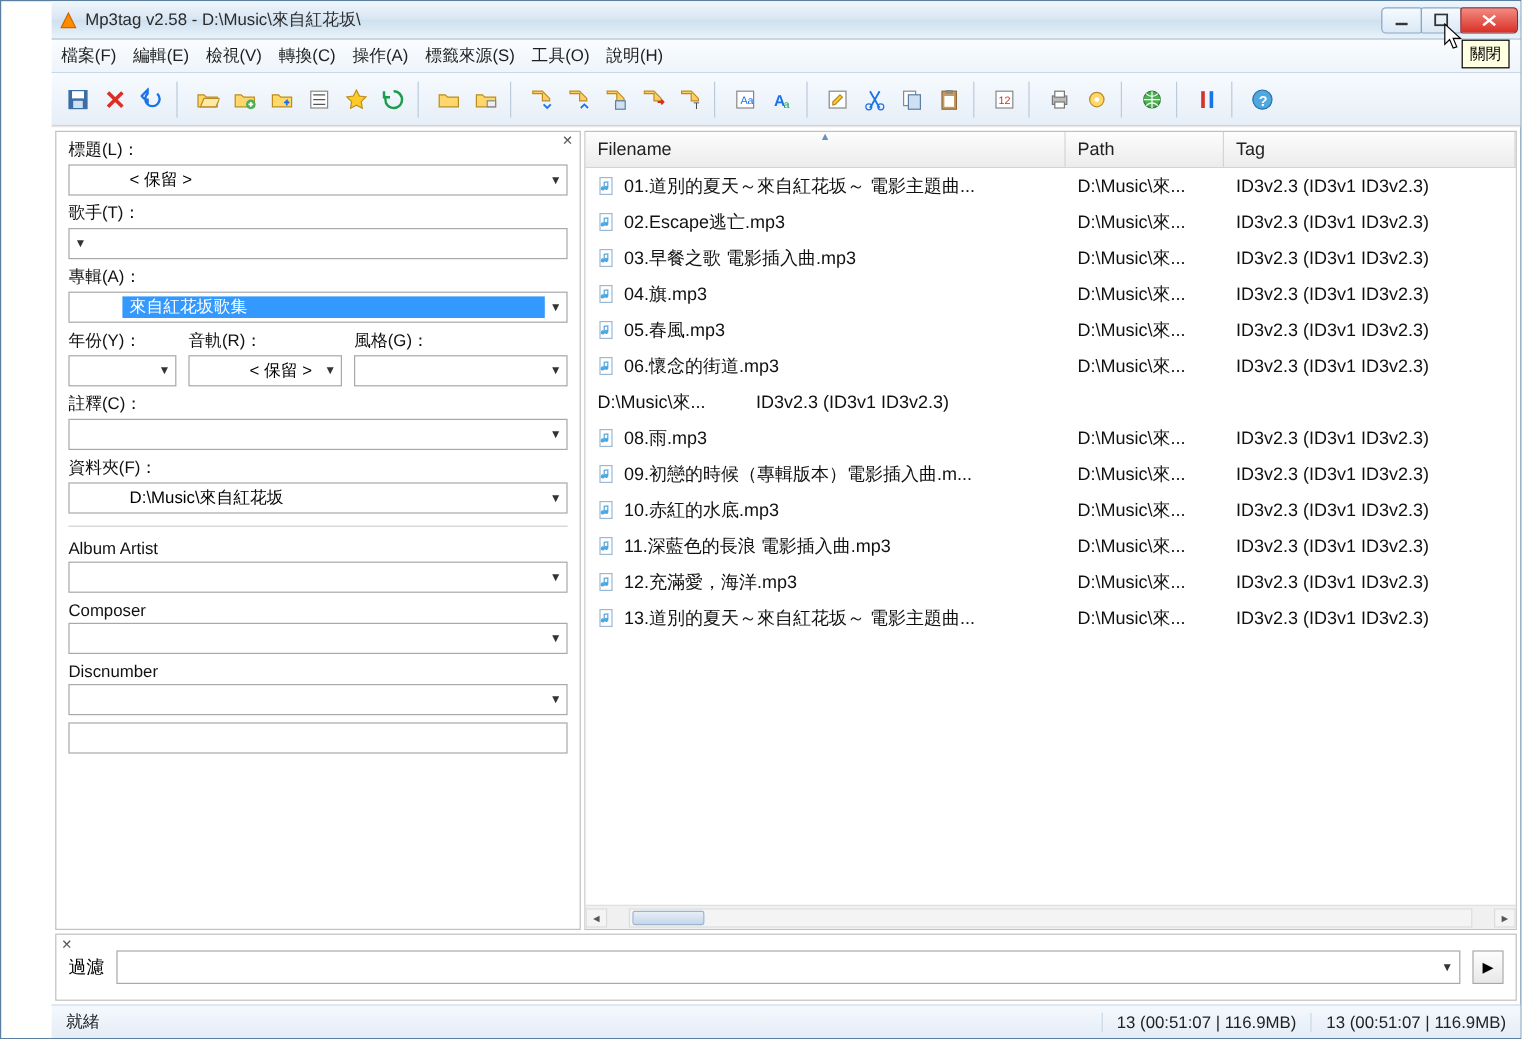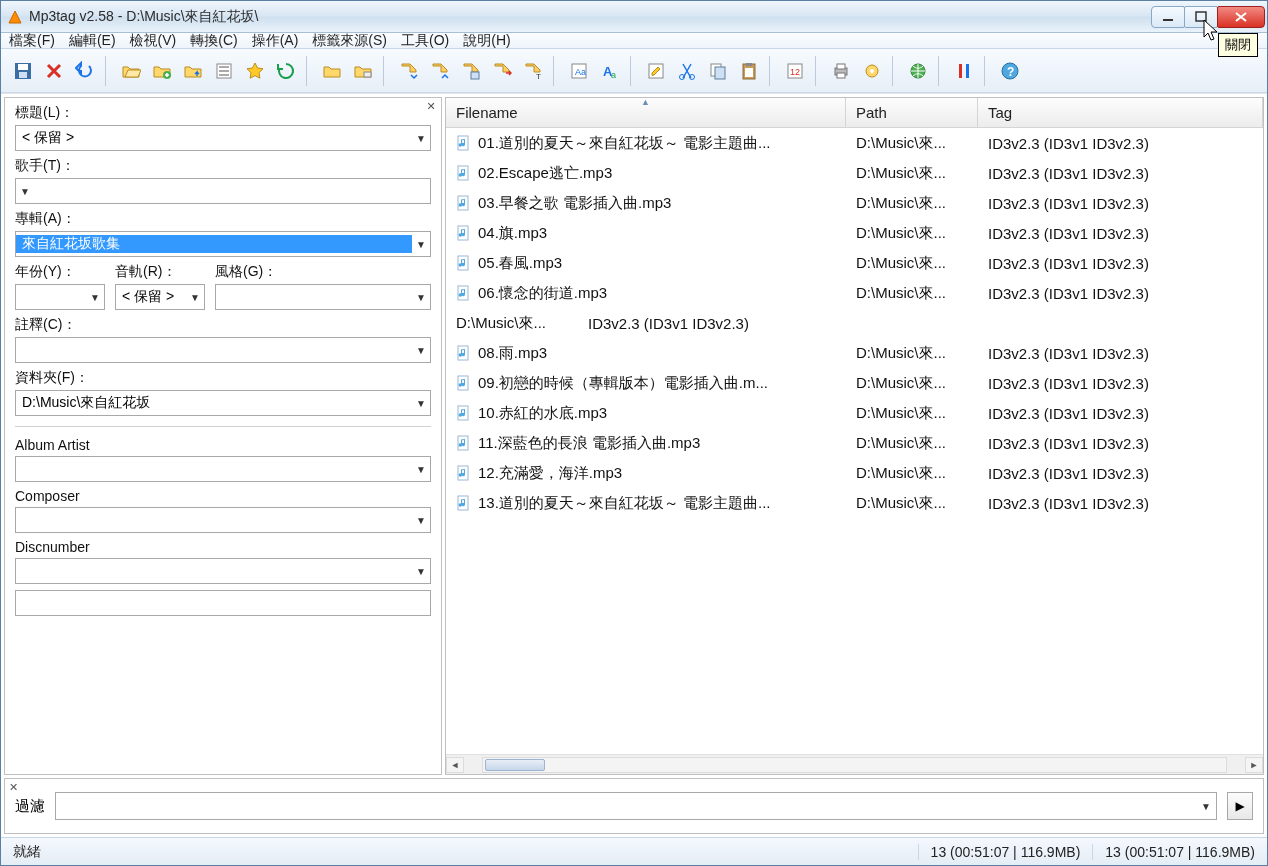--- a/index.html
+++ b/index.html
@@ -1,42 +1,42 @@
 <!DOCTYPE html>
 <html><head>
 <meta charset="utf-8">
 <style>
 * { box-sizing: border-box; margin: 0; padding: 0; }
 body { font-family: "Microsoft JhengHei", "Segoe UI", Tahoma, sans-serif; font-size: 13px; background: #fff; overflow: hidden; }
-.window { width: 1268px; height: 866px; display: flex; flex-direction: column; border: 1px solid #5a7fa0; background: #fff; }
+.window { width: 1268px; height: 866px; display: flex; flex-direction: column; border: 1px solid #5a7fa0; background: #fff; padding-left: 42px; }
 .titlebar { height: 32px; background: linear-gradient(#f0f6fc, #d8e6f3 48%, #cfe0ef 52%, #e9f2fa); display: flex; align-items: center; border-bottom: 1px solid #a7bfd6; position: relative; }
 .titlebar .app-icon { width: 16px; height: 16px; margin: 0 6px; }
 .titlebar .title-text { flex: 1; color: #2b2b2b; font-size: 14px; white-space: nowrap; overflow: hidden; }
 .win-controls { display: flex; margin-right: 2px; }
 .win-btn { width: 34px; height: 22px; border: 1px solid #8aa8c5; background: linear-gradient(#f5faff,#dbe9f6); margin-left: -1px; display:flex; align-items:center; justify-content:center; font-family: Arial,sans-serif; font-size:12px; color:#333; border-radius:2px; }
 .win-btn:first-child{border-top-left-radius:4px;border-bottom-left-radius:4px;}
 .win-btn.maxbtn{}
 .win-btn.close { background: linear-gradient(#f28b82,#d93025); color:#fff; border-color:#a02020; width:48px; border-top-right-radius:4px; border-bottom-right-radius:4px;}
 .win-btn svg { display:block; }
 .tooltip { position:absolute; right:10px; top:33px; background:#ffffe1; border:1px solid #000000; padding:2px 6px; font-size:13px; z-index:100; }
-.menubar { height: 16px; background: linear-gradient(#fbfdff,#eef4fb); border-bottom:1px solid #c9d8e8; display:flex; align-items:center; padding:0 8px; gap:14px; }
+.menubar { height: 28px; background: linear-gradient(#fbfdff,#eef4fb); border-bottom:1px solid #c9d8e8; display:flex; align-items:center; padding:0 8px; gap:14px; }
 .menubar .menu-item { color:#1f1f1f; font-size:14px; cursor:default; }
 .toolbar { height: 44px; background: linear-gradient(#f7fbff,#e6eef7); border-bottom:1px solid #c9d8e8; display:flex; align-items:center; padding:0 8px; gap:3px; }
 .tb-sep { width:6px; height:30px; border-left:1px solid #bccadb; margin:0 3px; }
 .tb-btn { width:28px; height:28px; display:flex; align-items:center; justify-content:center; border:1px solid transparent; border-radius:3px; }
 .tb-btn svg{display:block;}
 .main-area { flex:1; display:flex; border-top:1px solid #e5e5e5; min-height:0; }
 .panel { background:#fff; display:flex; flex-direction:column; }
 .left-panel { width:438px; border:1px solid #c0c0c0; margin:3px 0 3px 3px; position:relative; }
 .panel-close { position:absolute; right:2px; top:2px; width:16px; height:14px; font-size:11px; line-height:12px; text-align:center; color:#555; cursor:default; }
 .panel-body { flex:1; overflow-y:auto; padding:6px 10px 6px 10px; }
 .field { margin-bottom:6px; }
 .field-label { font-size:14px; color:#111; margin-bottom:3px; display:block;}
 .combo { width:100%; height:26px; border:1px solid #a8a8a8; background:#fff; display:flex; align-items:center; position:relative; font-size:14px; }
-.combo .val { flex:1; padding:0 6px; white-space:nowrap; overflow:hidden;}
+.combo .val { flex:1; padding:0 6px; white-space:nowrap; overflow:hidden;margin-left:44px;}
 .combo .arrow { width:18px; text-align:center; color:#333; font-size:10px; }
 .combo.sel .val { background:#3399ff; color:#fff;}
 .row3 { display:flex; gap:10px; }
 .row3 .field{flex:1;}
 .row3 .field.small{flex:0 0 90px;}
 .divider { height:1px; background:#d0d0d0; margin:10px 0;}
 .right-panel { flex:1; margin:3px 3px 3px 3px; border:1px solid #c0c0c0; display:flex; flex-direction:column; min-width:0;}
 .list-header { height:30px; background:linear-gradient(#fdfdfd,#ececec); border-bottom:1px solid #d4d4d4; display:flex; }
 .col-h { border-right:1px solid #d4d4d4; padding:5px 10px; font-size:15px; color:#222; display:flex; align-items:center; gap:6px; position:relative;}
 .col-h.c1{width:400px;} .col-h.c2{width:132px;} .col-h.c3{flex:1;}

